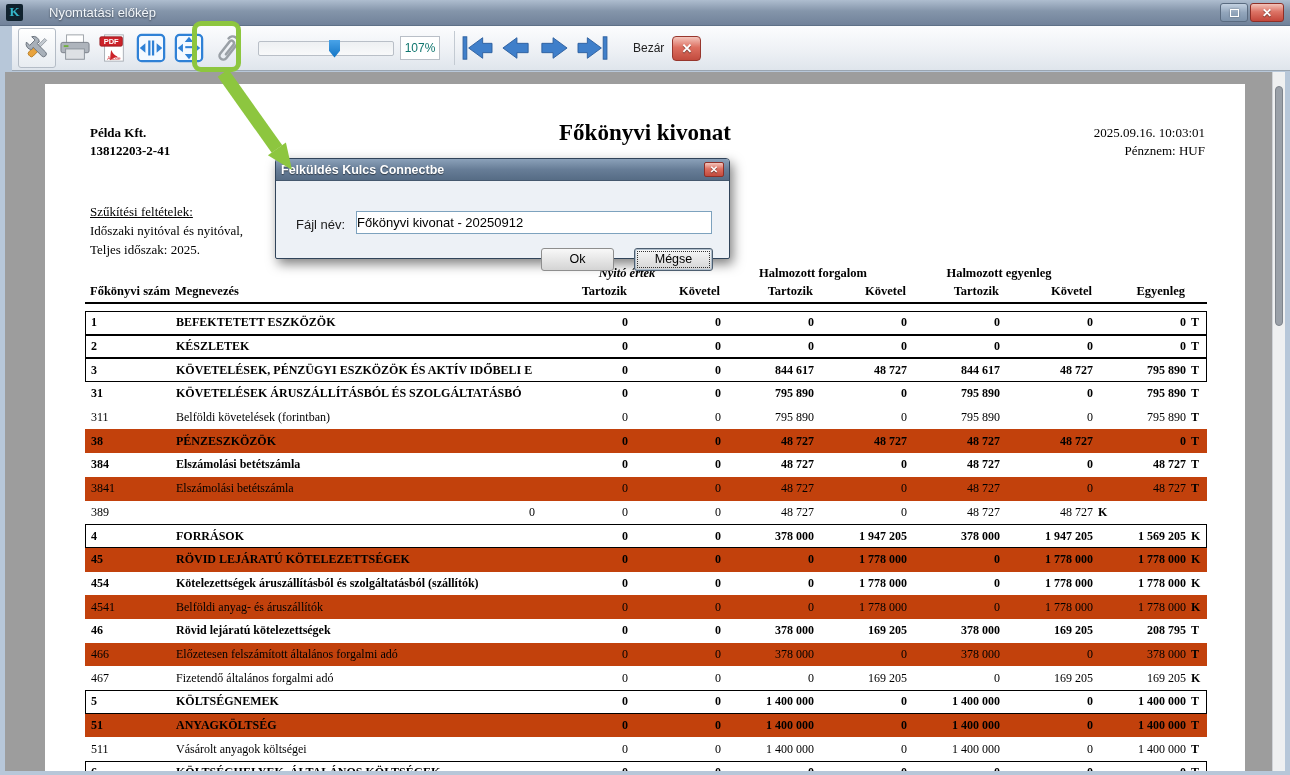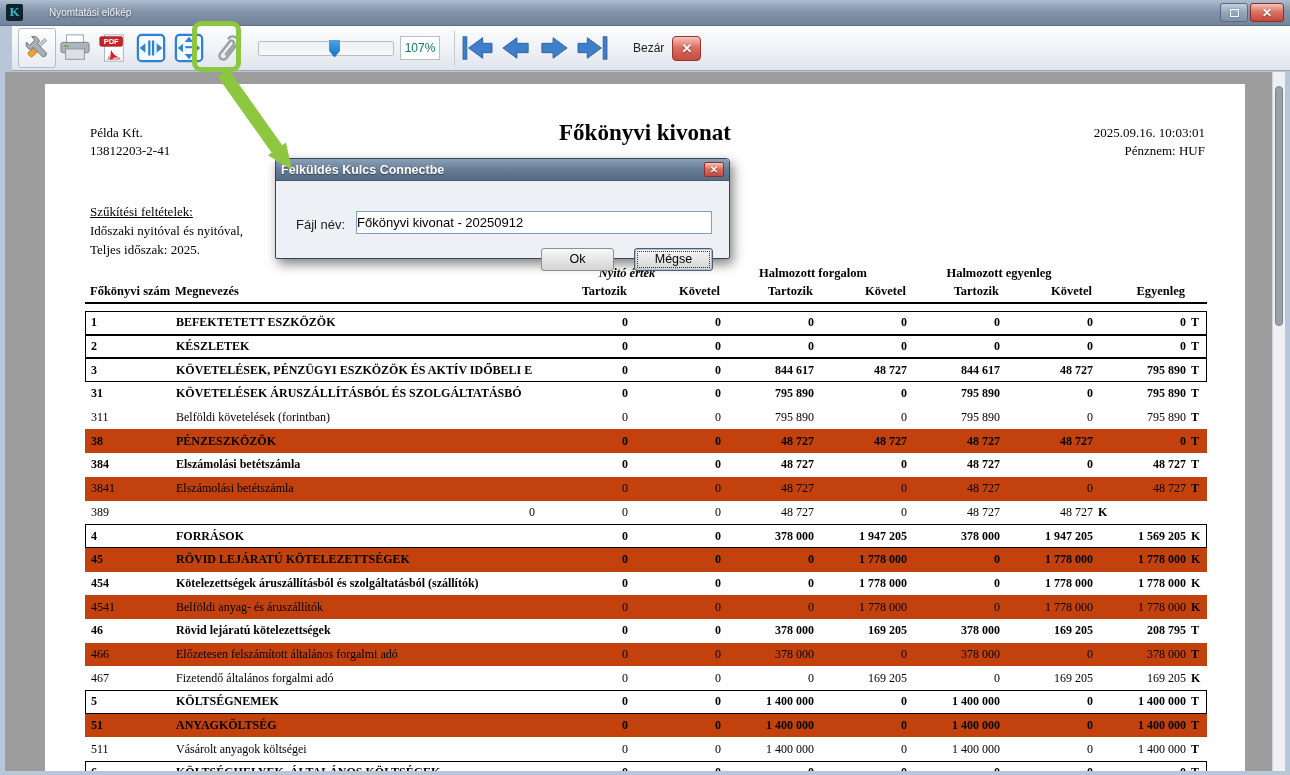--- a/index.html
+++ b/index.html
@@ -15,21 +15,21 @@
     background: linear-gradient(#aebdcf, #8495aa 45%, #71829a);
     border-bottom:1px solid #5f7188;
     display:flex; align-items:center; padding:0 6px;
   }
   .app-icon {
     width:17px; height:17px; margin-right:6px;
     background:#10222e; border-radius:2px;
     color:#35b6c9; font-weight:bold; font-size:13px; line-height:16px;
     text-align:center; font-family:"Liberation Serif", serif;
   }
-  .win-title { color:#f2f6fa; font-size:10px; text-shadow:0 1px 2px rgba(0,0,0,.55);padding-left:20px; }
+  .win-title { color:#f2f6fa; font-size:13px; text-shadow:0 1px 2px rgba(0,0,0,.55);padding-left:20px; }
   .win-controls { margin-left:auto; display:flex; gap:2px; }
   .win-btn {
     width:28px; height:19px; border-radius:3px;
     border:1px solid #5a6b80; display:flex; align-items:center; justify-content:center;
   }
   .win-btn.max { background: linear-gradient(#c3d1e1, #93a6bc 50%, #7d92aa); }
   .win-btn.max .sq { width:9px; height:8px; border:1.5px solid #fff; box-shadow:0 0 2px rgba(0,0,0,.4); }
   .win-btn.close { width:34px; background: linear-gradient(#f3c3ba, #dd7466 45%, #c3473b); border-color:#8e2f27; }
   .win-btn.close span, .bezar-x span, .dlg-close span {
     color:#fff; font-weight:bold; text-shadow:0 1px 1px rgba(0,0,0,.5);
@@ -82,21 +82,21 @@
   }
   .scroll-thumb {
     position:absolute; left:2px; width:8px; top:14px; height:240px;
     background:#9aa0a8; border-radius:4px; border:1px solid #7e848c;
   }
   .page {
     position:absolute; left:40px; top:12px; width:1200px; height:690px;
     background:#fff; overflow:hidden;
     font-family:"Liberation Serif", serif; color:#000;
   }
-  .company { position:absolute; left:45px; top:40px; font-size:13px; line-height:18px; }
+  .company { position:absolute; left:45px; top:40px; font-size:13px; line-height:18px;font-weight:bold; }
   .doc-title { position:absolute; left:0; right:0; top:36px; text-align:center; font-size:23px; font-weight:bold; }
   .doc-meta { position:absolute; right:40px; top:40px; text-align:right; font-size:13px; line-height:18px; }
   .filters { position:absolute; left:45px; top:118px; font-size:13px; line-height:19px; }
   .filters .fhead { text-decoration:underline; }
   
   .gl-table { position:absolute; left:40px; top:182px; width:1122px; font-size:12px; }
   .grid {
     display:grid;
     grid-template-columns: 90px 359px repeat(7, 93px) 22px;
     align-items:center;

